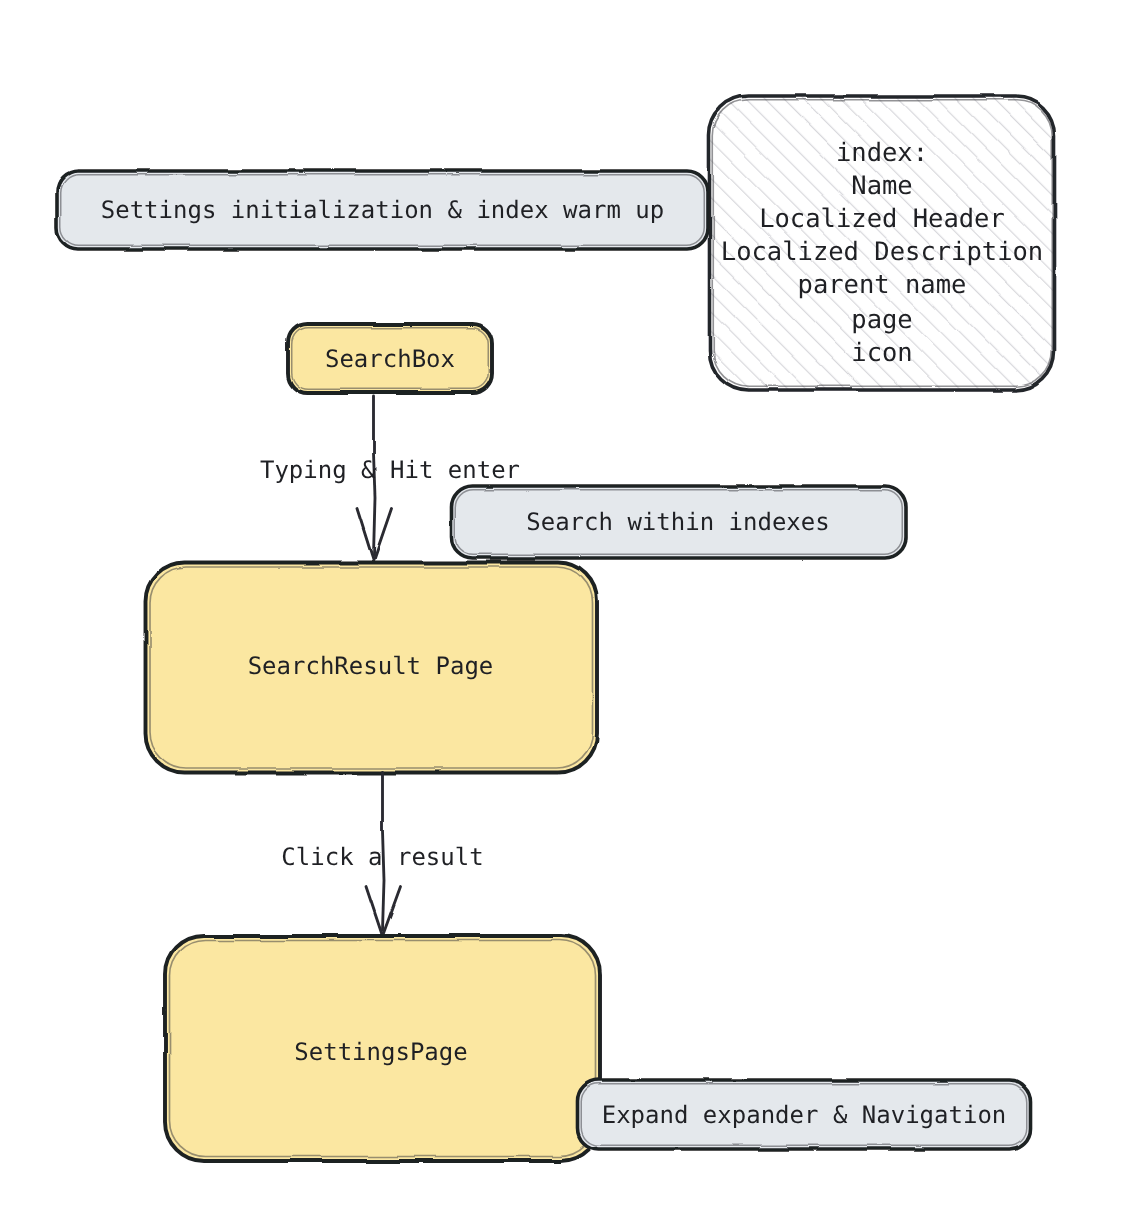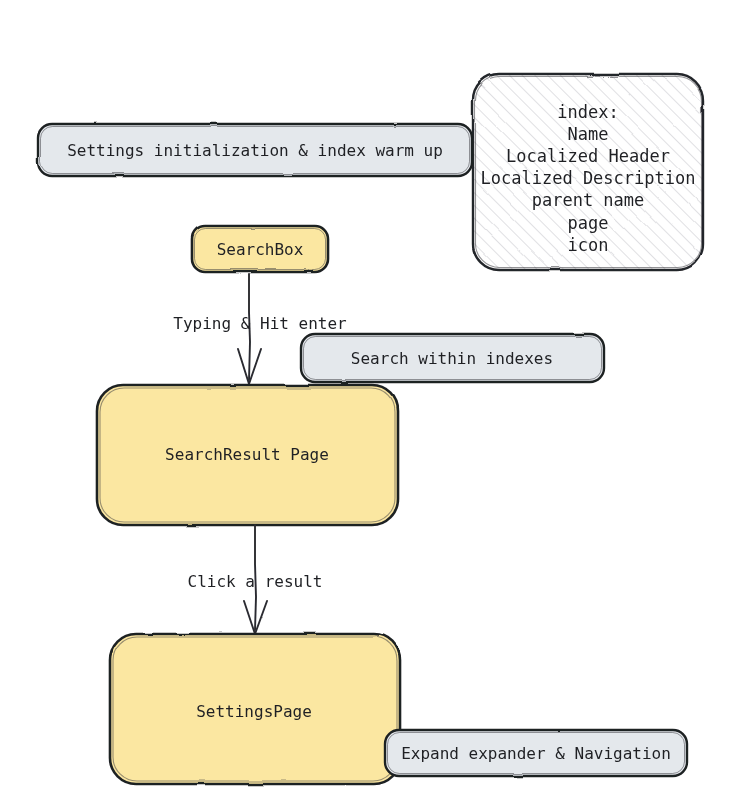--- a/index.html
+++ b/index.html
@@ -9,21 +9,21 @@
   }
   body {
     width: 750px;
     height: 806px;
     position: relative;
     overflow: hidden;
     font-family: "DejaVu Sans Mono", "Liberation Mono", monospace;
   }
   #diagram-root {
     position: absolute;
-    left: 0; top: 12px;
+    left: 0; top: 2px;
     width: 750px;
     height: 579px;
   }
   svg.canvas {
     position: absolute;
     left: 0; top: 0;
     width: 750px;
     height: 806px;
   }
   .node-text {

